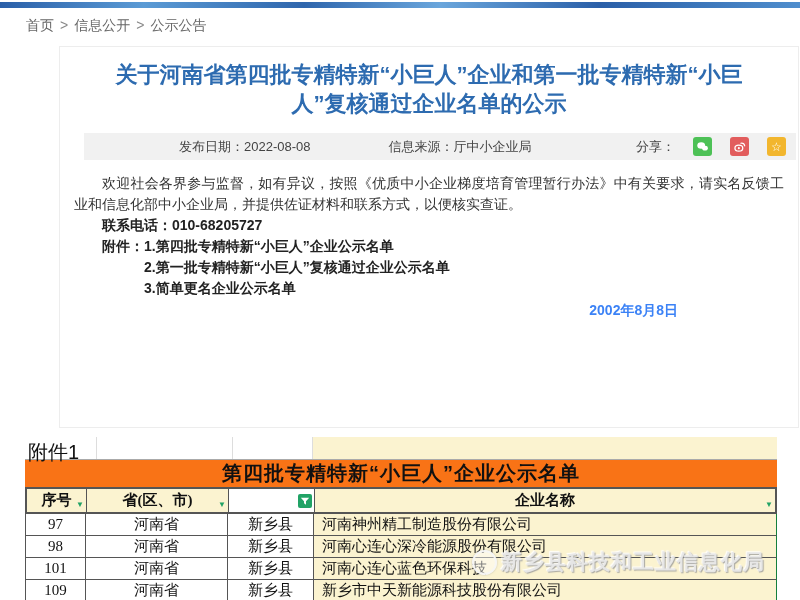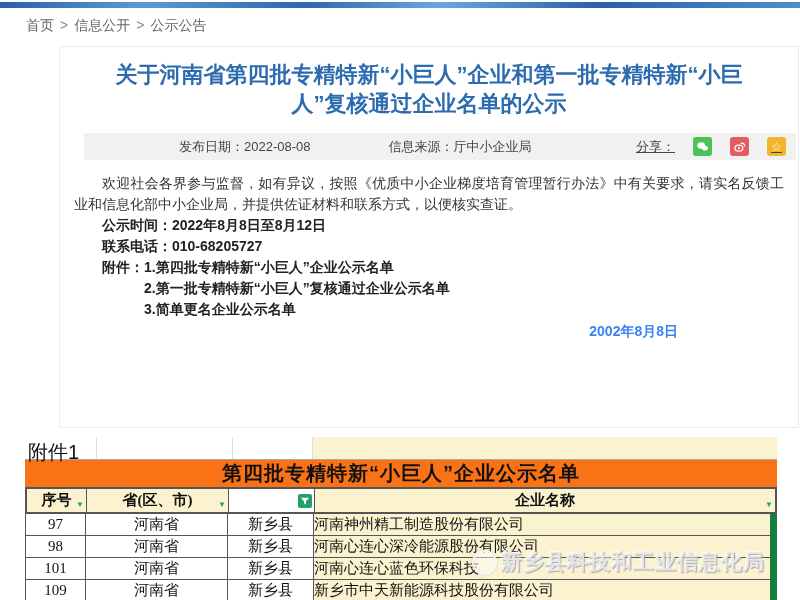--- a/index.html
+++ b/index.html
@@ -18,21 +18,21 @@
 
   
   .content { position:absolute; left:30px; top:46px; width:740px; height:382px;
     background:#fff; border:1px solid #ededed;margin-left:29px; }
   .art-title { margin:13px 55px 0; text-align:center; color:#2d6bb0; font-weight:bold;
     font-size:22px; line-height:29px; }
   .meta-bar { margin:15px 2px 0 24px; height:27px; background:#f1f1f1;
     display:flex; align-items:center; font-size:13px; color:#444;justify-content:flex-end; }
   .meta-pub { margin-left:95px; }
   .meta-src { margin-left:78px; }
-  .share { margin-left:auto; margin-right:10px; display:flex; align-items:center; gap:18px;text-decoration:underline; }
+  .share { margin-left:auto; margin-right:10px; display:flex; align-items:center; gap:18px; }
   .share-ic { width:19px; height:19px; border-radius:3px; display:inline-flex;
     align-items:center; justify-content:center; cursor:pointer; color:#fff; font-size:12px; line-height:1; }
 
   .body-txt { padding:13px 14px 0 14px; font-size:14px; line-height:21px; color:#333;
     text-align:justify; }
   .body-txt p.para { text-indent:2em; }
   .line-strong { text-indent:2em; font-weight:600; color:#222; }
   .attach { display:flex; font-weight:bold; color:#222; margin-top:0; padding-left:2em; }
   .attach-items div { line-height:21px; }
   .sign-date { text-align:right; padding-right:106px; font-weight:600; color:#3b82f6;
@@ -54,26 +54,26 @@
   .grid { display:grid; grid-template-columns:60px 142px 86px 1fr; }
   .g-head { border:2px solid #555; height:27px; }
   .g-head .cell { display:flex; align-items:center; justify-content:center; position:relative;
     font-size:15px; font-weight:bold; background:#fbf3d0; border-right:1px solid #555; }
   .g-head .cell:last-child { border-right:none; }
   .g-head .cell.blank { background:#fff; }
   .drop { position:absolute; right:2px; bottom:3px; font-size:8px; color:#21a366; cursor:pointer; }
   .funnel-btn { position:absolute; right:2px; top:50%; transform:translateY(-50%);
     width:14px; height:14px; background:#21a366; border-radius:2px; display:flex;
     align-items:center; justify-content:center; cursor:pointer; }
-  .g-row { height:22px; border-left:1px solid #555; border-right:7px solid #15803d;
+  .g-row { height:22px; border-left:1px solid #555; border-right:1px solid #15803d;
     border-bottom:1px solid #555; }
   .g-row .cell { display:flex; align-items:center; justify-content:center;
     font-size:15px; border-right:1px solid #555; background:#fff; overflow:hidden; white-space:nowrap; }
   .g-row .cell:last-child { border-right:none; background:#fbf3d0;
-    justify-content:flex-start; padding-left:0; }
+    justify-content:flex-start; padding-left:8px; }
 
   
   .watermark { position:absolute; left:447px; top:111px; display:flex; align-items:center;
     gap:4px; pointer-events:none; z-index:5; }
   .wm-logo { width:25px; height:25px; border-radius:50%;
     border:2px solid rgba(245,245,245,.95); background:rgba(255,255,255,.45);
     box-shadow:0 0 2px rgba(150,150,150,.6); }
   .wm-text { font-size:21px; font-weight:bold; letter-spacing:1px;
     color:rgba(232,232,232,.95);
     text-shadow:1px 1px 1px rgba(150,150,150,.8), -1px -1px 1px rgba(255,255,255,.9);
@@ -113,21 +113,20 @@
             </svg>
         </span>
         <span class="share-ic" style="background:#f2b62e">
             <span>☆</span>
           </span>
       </span>
     </div>
 
     <div class="body-txt">
       <p class="para">欢迎社会各界参与监督，如有异议，按照《优质中小企业梯度培育管理暂行办法》中有关要求，请实名反馈工业和信息化部中小企业局，并提供佐证材料和联系方式，以便核实查证。</p>
-      <p class="line-strong">公示时间：2022年8月8日至8月12日</p>
       <p class="line-strong">联系电话：010-68205727</p>
       <div class="attach">
         <div>附件：</div>
         <div class="attach-items">
           <div>1.第四批专精特新“小巨人”企业公示名单</div>
           <div>2.第一批专精特新“小巨人”复核通过企业公示名单</div>
           <div>3.简单更名企业公示名单</div>
         </div>
       </div>
       <div class="sign-date">2002年8月8日</div>

